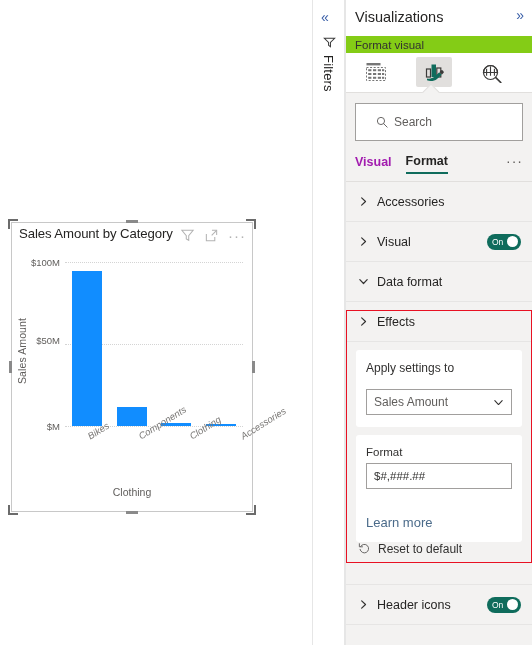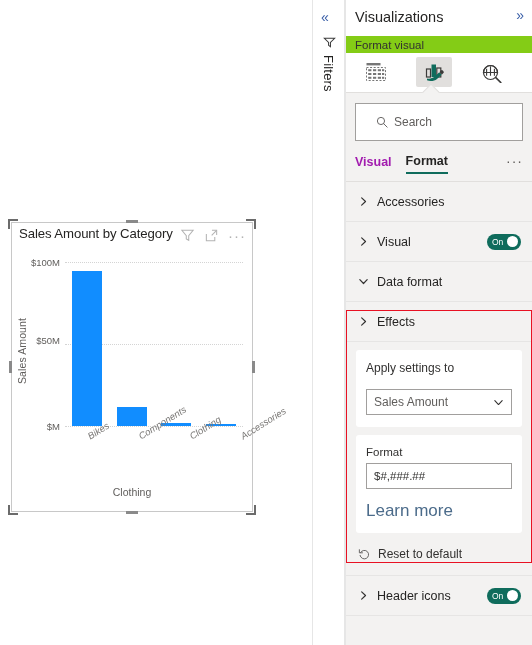--- a/index.html
+++ b/index.html
@@ -337,26 +337,26 @@
   .textinput {
     height: 26px;
     border: 1px solid #a19f9d;
     background: #ffffff;
     display: flex; align-items: center;
     padding: 0 7px;
     font-size: 11.5px;
     color: #323130;
   }
   .learn-more {
-    margin-top: 12px;
-    font-size: 17px;
+    margin-top: 26px;
+    font-size: 13px;
     color: #4b6b8a;
   }
   .reset-row {
-    display: flex; align-items: center;
+    display: flex; align-items: flex-start;
     height: 43px;
     padding-left: 12px;
     background: #f3f2f1;
     border-bottom: 1px solid #e6e5e4;
   }
   .reset-icon { width: 12px; height: 12px; color: #605e5c; margin-right: 8px; }
   .reset-label { font-size: 12px; color: #323130; }
 </style>
 </head>
 <body>

